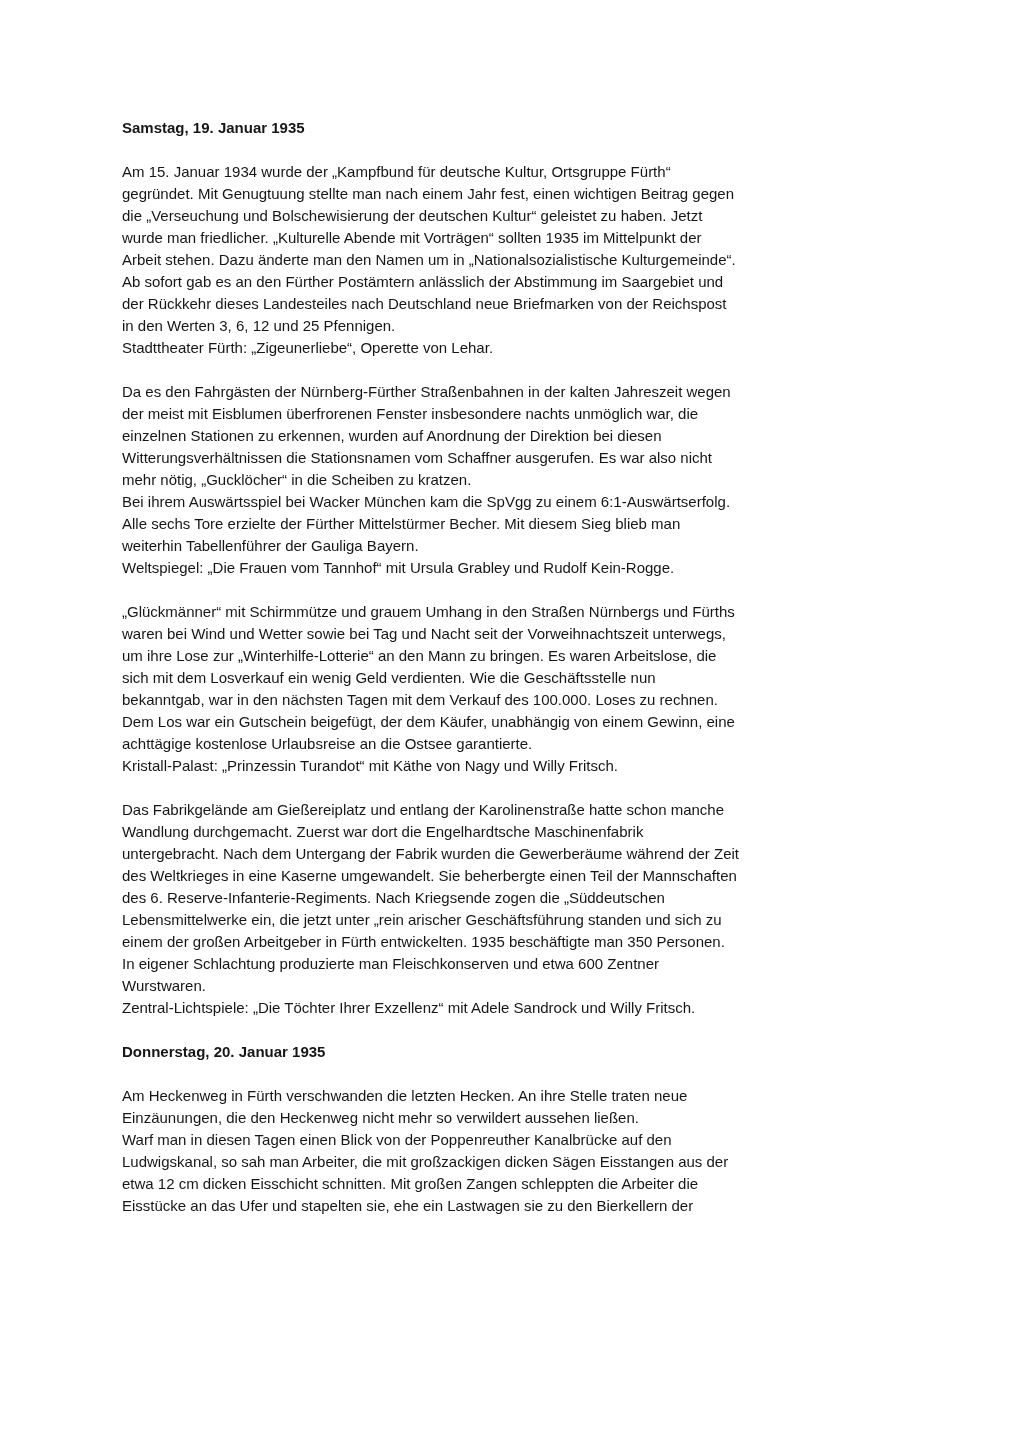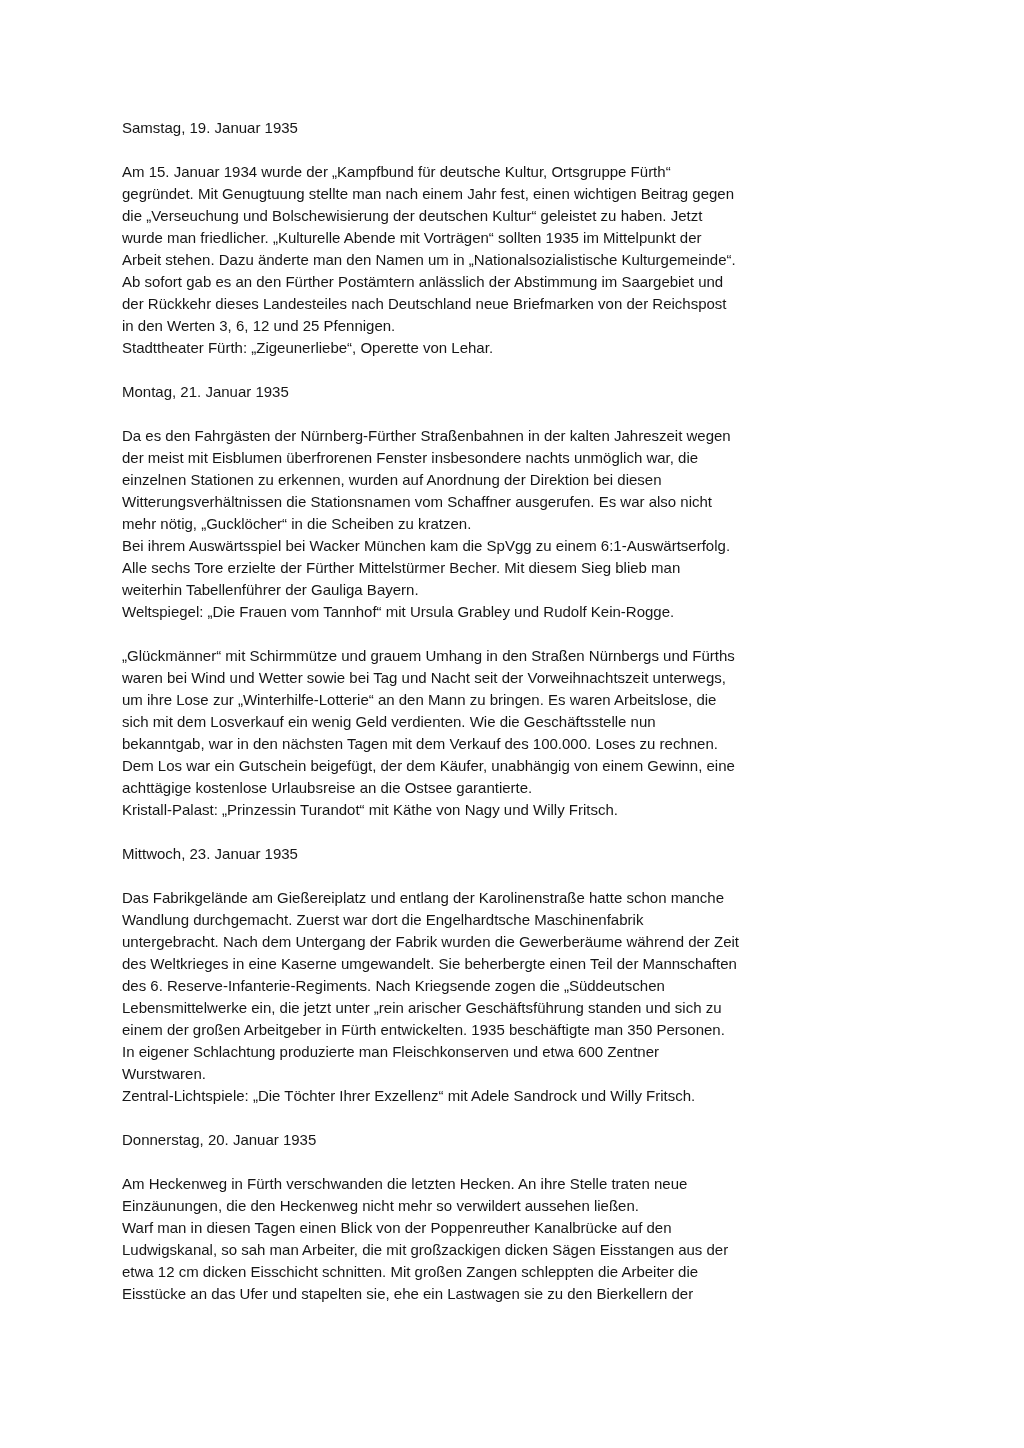--- a/index.html
+++ b/index.html
@@ -19,21 +19,21 @@
     padding: 117px 100px 40px 122px;
     font-family: "Liberation Sans", "DejaVu Sans", sans-serif;
     font-size: 15px;
     line-height: 22px;
     color: #161616;
     background: #ffffff;
   }
   .entry-heading {
     font-size: 15px;
     line-height: 22px;
-    font-weight: 400;
+    font-weight: 700;
     margin: 0 0 22px 0;
   }
   .entry-body {
     margin: 0 0 22px 0;
     white-space: pre-line;
   }
 </style>
 </head>
 <body>
 
@@ -46,21 +46,20 @@
 die „Verseuchung und Bolschewisierung der deutschen Kultur“ geleistet zu haben. Jetzt
 wurde man friedlicher. „Kulturelle Abende mit Vorträgen“ sollten 1935 im Mittelpunkt der
 Arbeit stehen. Dazu änderte man den Namen um in „Nationalsozialistische Kulturgemeinde“.
 Ab sofort gab es an den Fürther Postämtern anlässlich der Abstimmung im Saargebiet und
 der Rückkehr dieses Landesteiles nach Deutschland neue Briefmarken von der Reichspost
 in den Werten 3, 6, 12 und 25 Pfennigen.
 Stadttheater Fürth: „Zigeunerliebe“, Operette von Lehar.</p>
   </section>
 
   <section class="entry">
-    <h2 class="entry-heading">Montag, 21. Januar 1935</h2>
     <p class="entry-body">Da es den Fahrgästen der Nürnberg-Fürther Straßenbahnen in der kalten Jahreszeit wegen
 der meist mit Eisblumen überfrorenen Fenster insbesondere nachts unmöglich war, die
 einzelnen Stationen zu erkennen, wurden auf Anordnung der Direktion bei diesen
 Witterungsverhältnissen die Stationsnamen vom Schaffner ausgerufen. Es war also nicht
 mehr nötig, „Gucklöcher“ in die Scheiben zu kratzen.
 Bei ihrem Auswärtsspiel bei Wacker München kam die SpVgg zu einem 6:1-Auswärtserfolg.
 Alle sechs Tore erzielte der Fürther Mittelstürmer Becher. Mit diesem Sieg blieb man
 weiterhin Tabellenführer der Gauliga Bayern.
 Weltspiegel: „Die Frauen vom Tannhof“ mit Ursula Grabley und Rudolf Kein-Rogge.</p>
   </section>
@@ -70,21 +69,20 @@
 waren bei Wind und Wetter sowie bei Tag und Nacht seit der Vorweihnachtszeit unterwegs,
 um ihre Lose zur „Winterhilfe-Lotterie“ an den Mann zu bringen. Es waren Arbeitslose, die
 sich mit dem Losverkauf ein wenig Geld verdienten. Wie die Geschäftsstelle nun
 bekanntgab, war in den nächsten Tagen mit dem Verkauf des 100.000. Loses zu rechnen.
 Dem Los war ein Gutschein beigefügt, der dem Käufer, unabhängig von einem Gewinn, eine
 achttägige kostenlose Urlaubsreise an die Ostsee garantierte.
 Kristall-Palast: „Prinzessin Turandot“ mit Käthe von Nagy und Willy Fritsch.</p>
   </section>
 
   <section class="entry">
-    <h2 class="entry-heading">Mittwoch, 23. Januar 1935</h2>
     <p class="entry-body">Das Fabrikgelände am Gießereiplatz und entlang der Karolinenstraße hatte schon manche
 Wandlung durchgemacht. Zuerst war dort die Engelhardtsche Maschinenfabrik
 untergebracht. Nach dem Untergang der Fabrik wurden die Gewerberäume während der Zeit
 des Weltkrieges in eine Kaserne umgewandelt. Sie beherbergte einen Teil der Mannschaften
 des 6. Reserve-Infanterie-Regiments. Nach Kriegsende zogen die „Süddeutschen
 Lebensmittelwerke ein, die jetzt unter „rein arischer Geschäftsführung standen und sich zu
 einem der großen Arbeitgeber in Fürth entwickelten. 1935 beschäftigte man 350 Personen.
 In eigener Schlachtung produzierte man Fleischkonserven und etwa 600 Zentner
 Wurstwaren.
 Zentral-Lichtspiele: „Die Töchter Ihrer Exzellenz“ mit Adele Sandrock und Willy Fritsch.</p>

